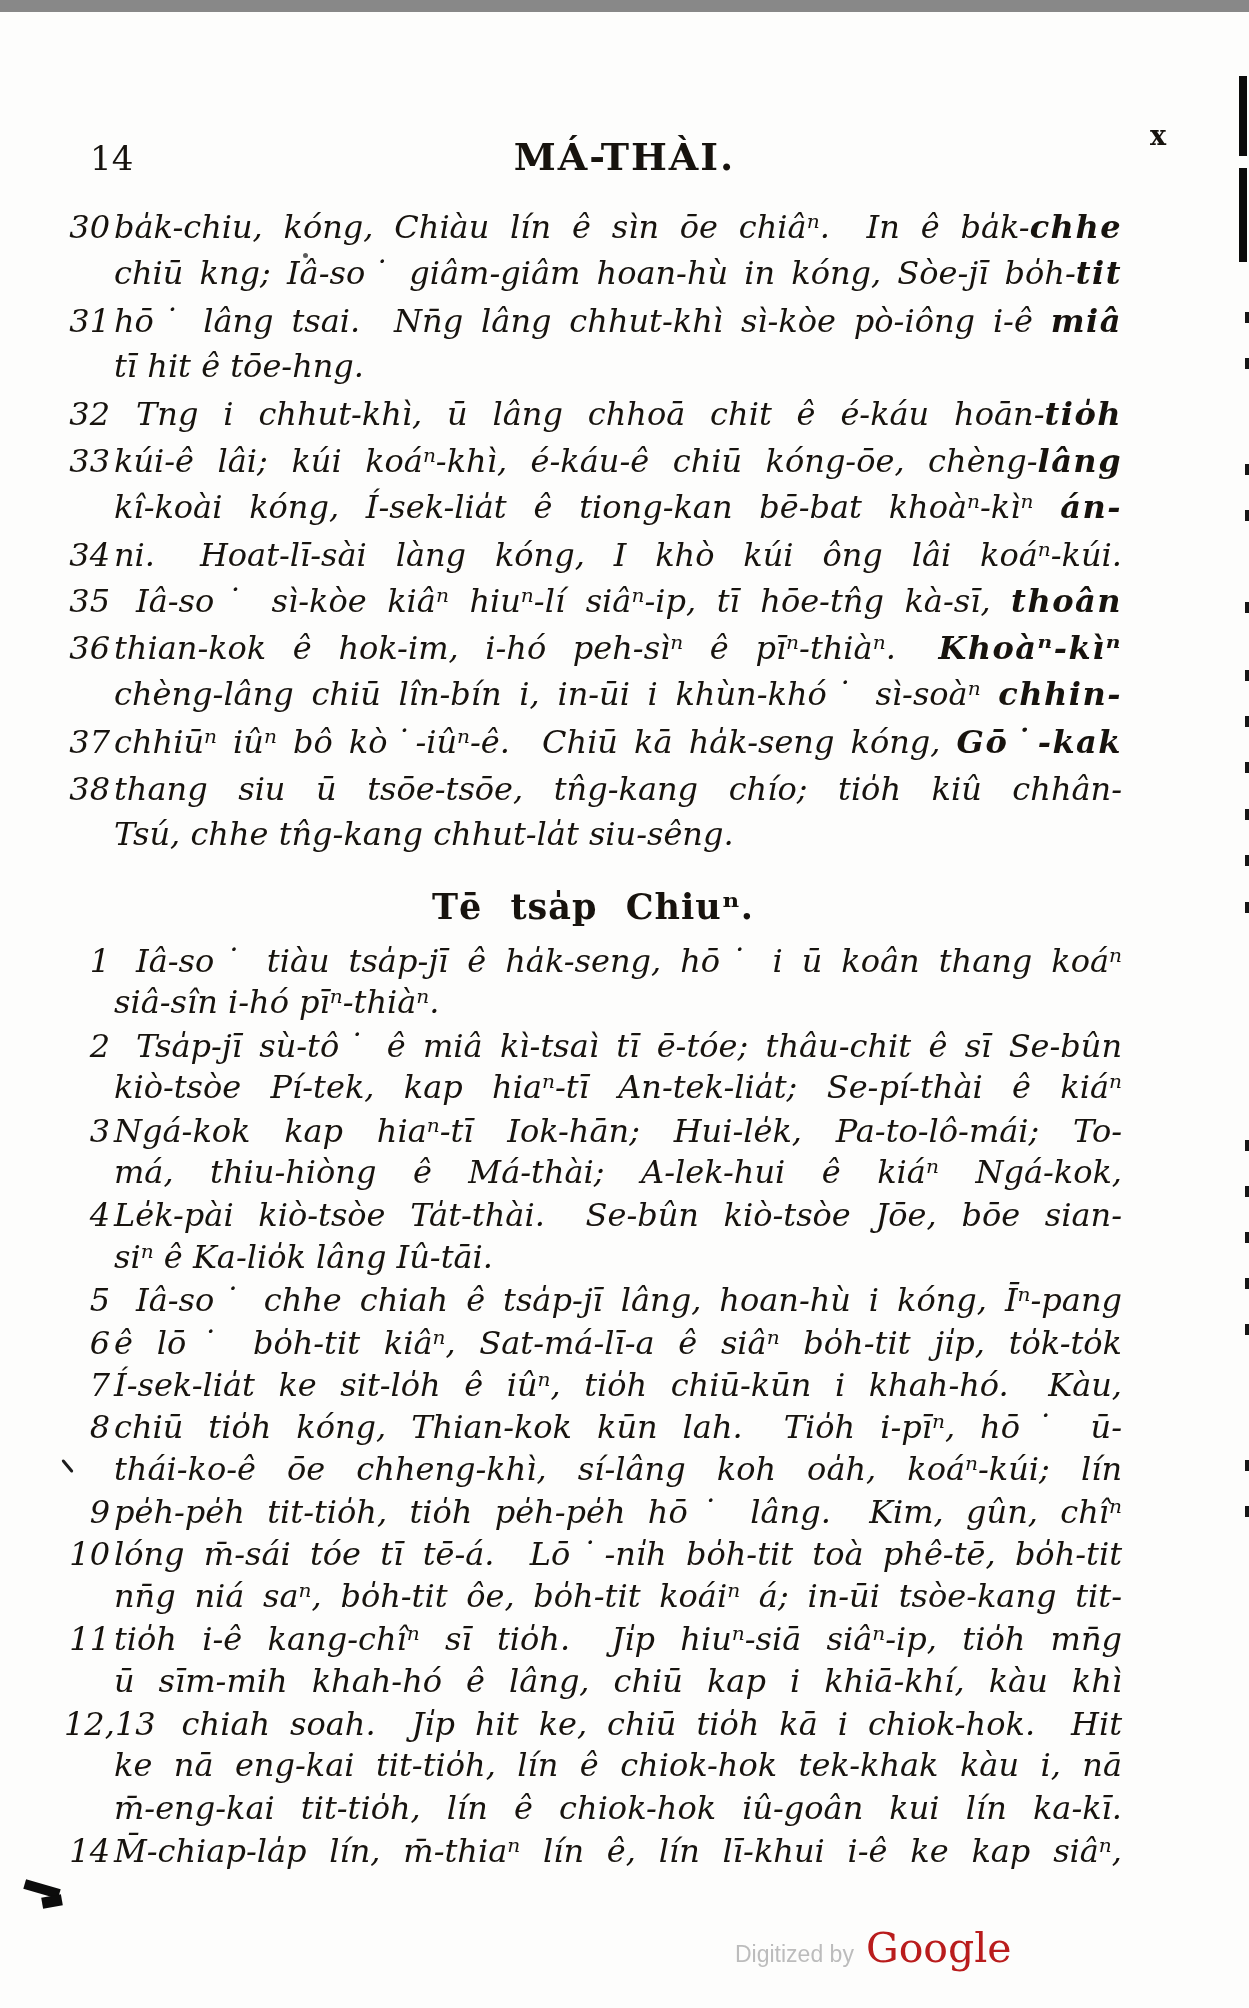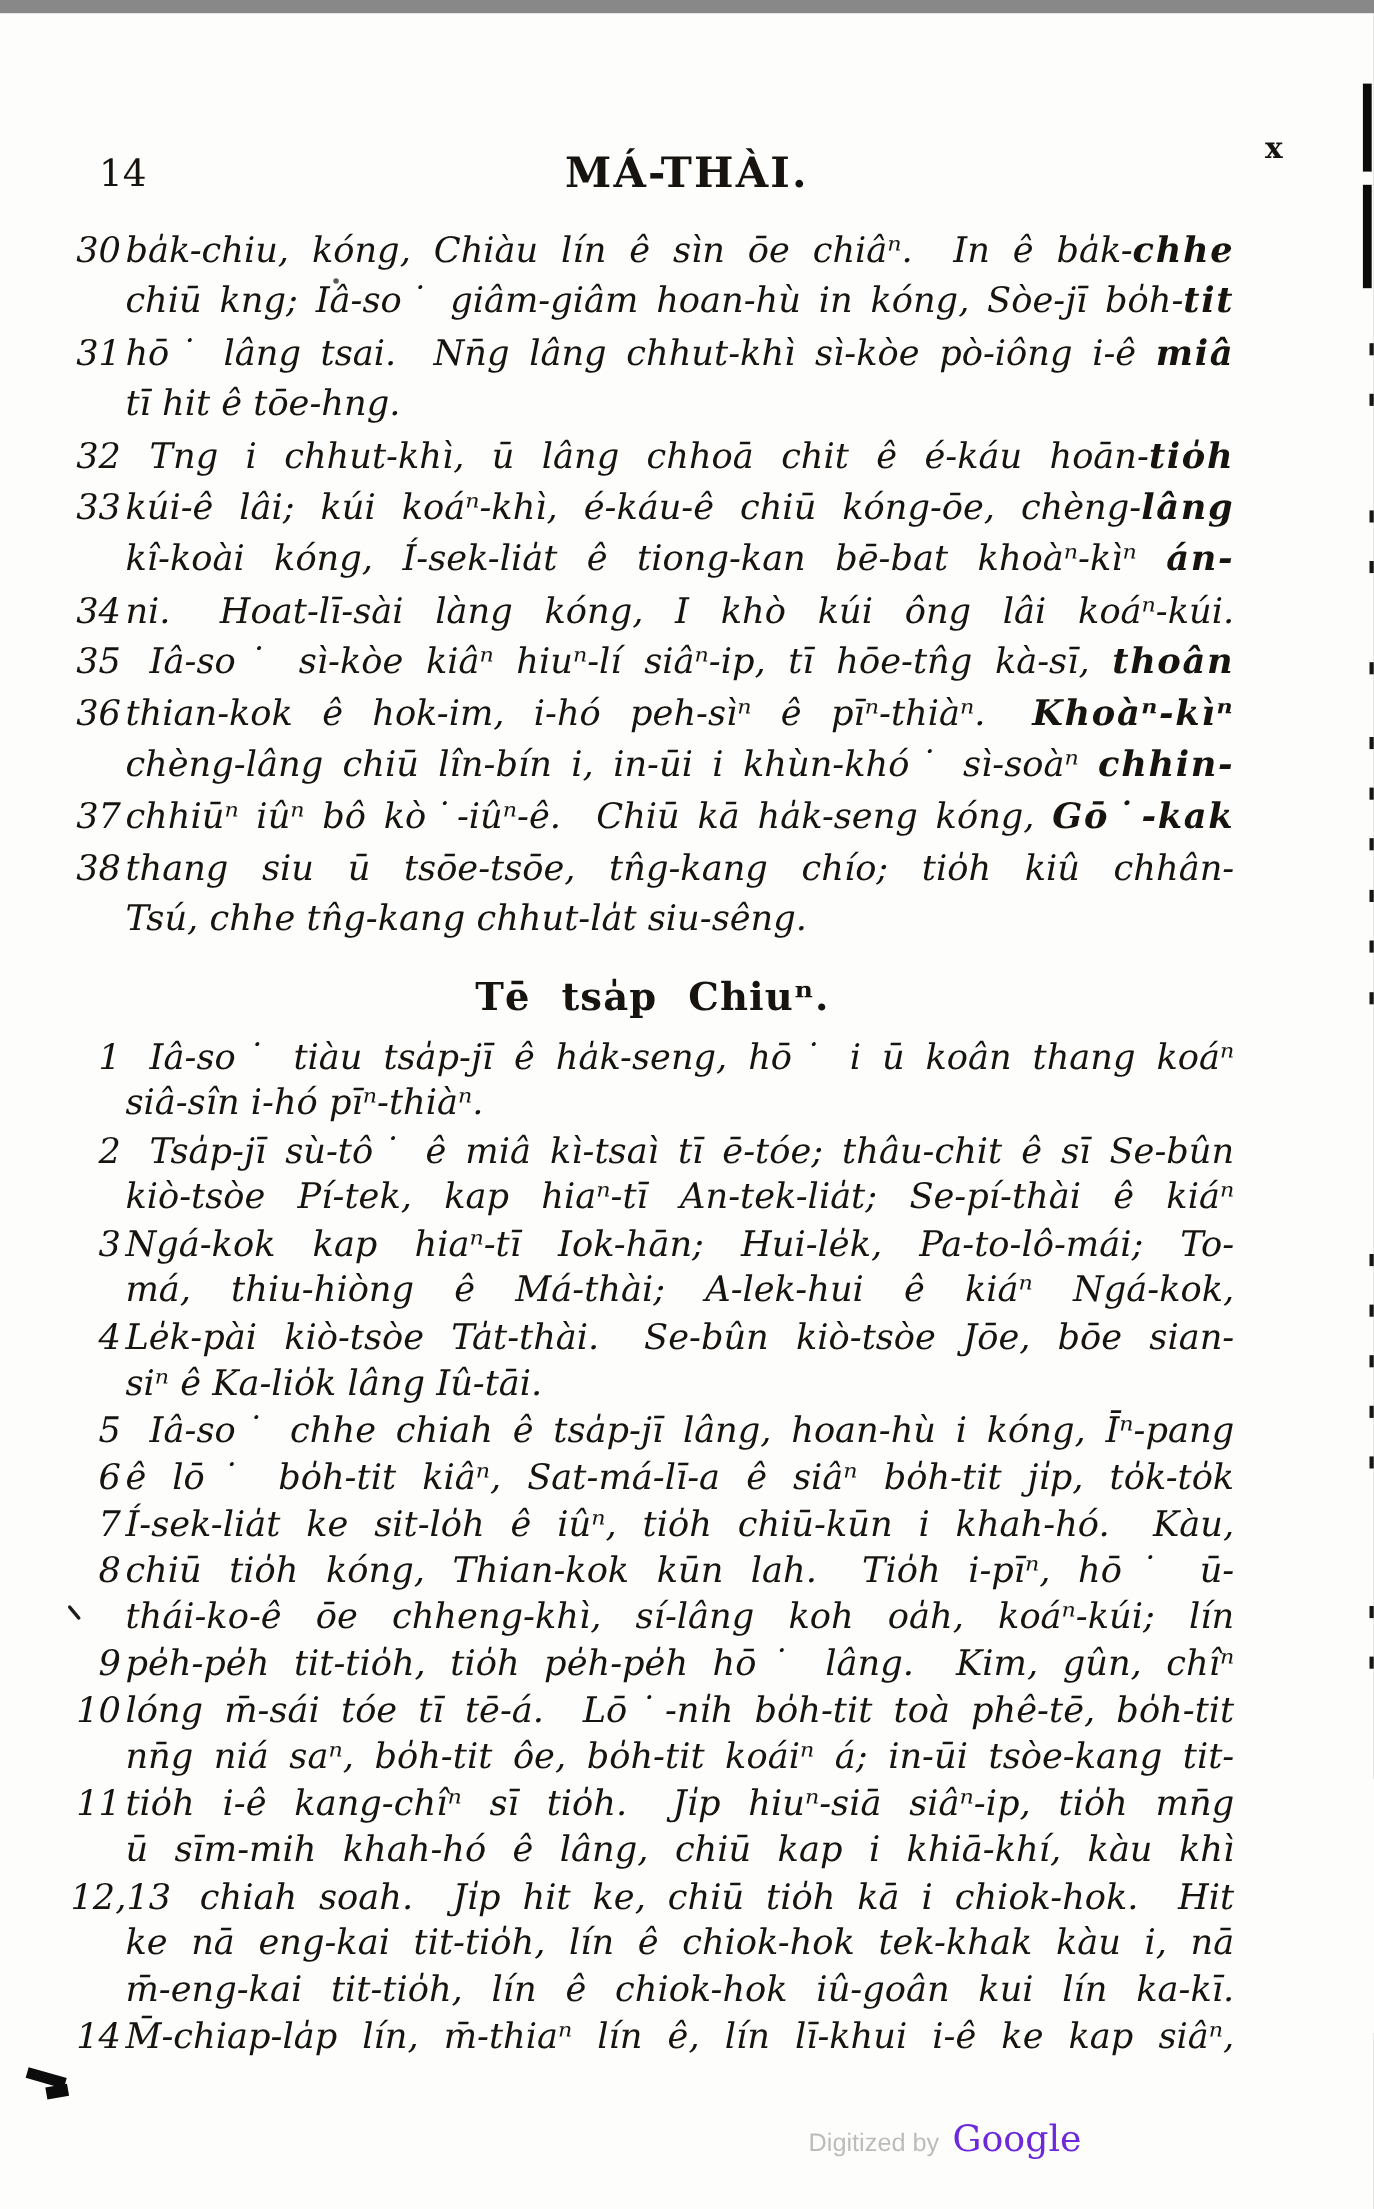--- a/index.html
+++ b/index.html
@@ -22,21 +22,21 @@
   .gut.wide{flex-basis:auto;min-width:46px;}
   .vtext{flex:1;font-size:32px;line-height:1.15;
     text-align:justify;text-align-last:justify;}
   .vtext.short{text-align:center;text-align-last:left;}
   .vtext.ind{text-indent:22px;}
   .tail{font-weight:bold;letter-spacing:1.5px;}
   .heading{position:absolute;left:64px;width:1058px;top:874px;text-align:center;
     font-size:35px;font-weight:bold;word-spacing:15px;letter-spacing:1px;}
   .footer{position:absolute;left:735px;top:1912px;display:flex;align-items:baseline;gap:12px;}
   .dig{font-family:"Liberation Sans","DejaVu Sans",sans-serif;font-size:23px;color:#bcbcbc;}
-  .google{font-family:"DejaVu Serif",serif;font-size:33px;color:#6d28d9;}
+  .google{font-family:"DejaVu Serif",serif;font-size:41px;color:#b91c1c;}
   .artifact{position:absolute;background:#0c0c0c;}
   .bar1{left:1239px;top:64px;width:8px;height:80px;}
   .bar2{left:1239px;top:156px;width:8px;height:94px;}
   .edge-dash{left:1245px;width:4px;height:11px;background:#161616;}
   .specdot{left:303px;top:241px;width:5px;height:5px;border-radius:50%;background:#5a5a5a;}
   .tick{left:66px;top:1446px;width:3px;height:16px;background:#1d1d1d;
     transform:rotate(-40deg);border-radius:2px;}
   .blot1{left:24px;top:1872px;width:36px;height:10px;transform:rotate(16deg);}
   .blot2{left:42px;top:1884px;width:20px;height:11px;transform:rotate(-10deg);}
 </style>

